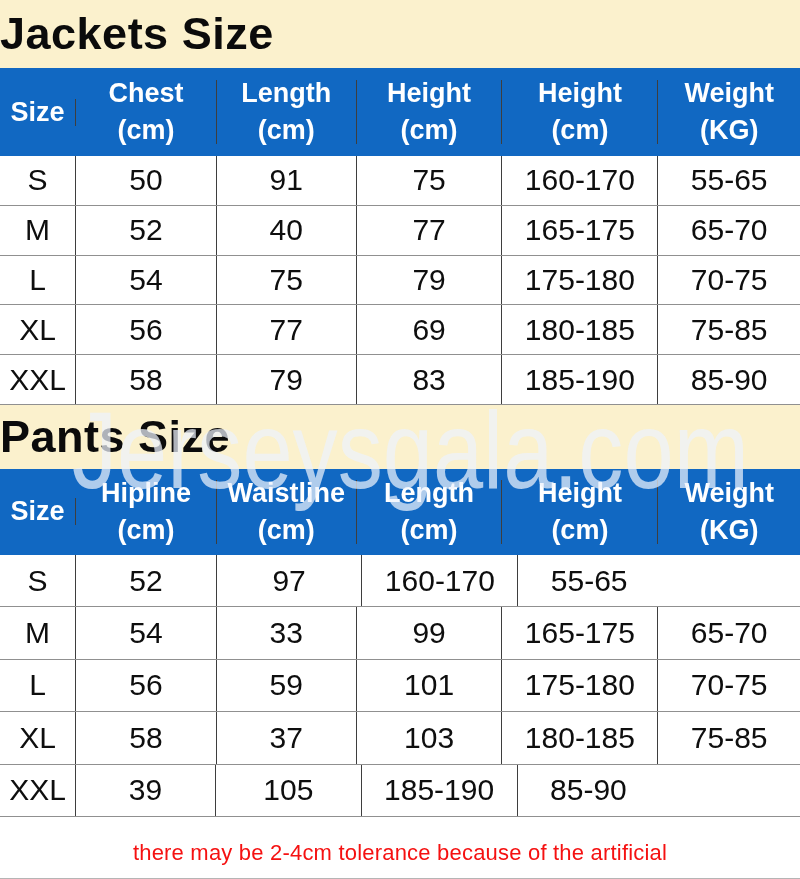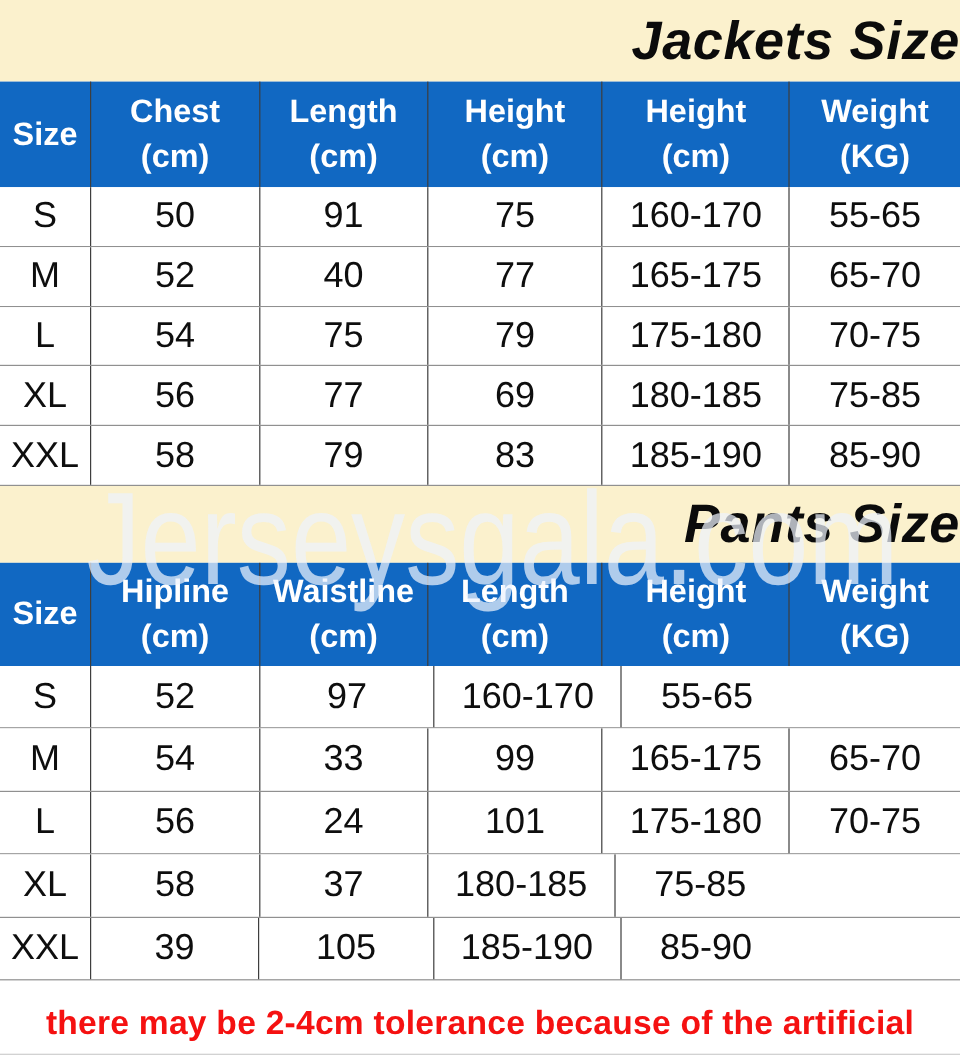--- a/index.html
+++ b/index.html
@@ -13,32 +13,32 @@
     position:relative;
     width:800px;height:879px;
     background:#ffffff;
     font-family:"Liberation Sans",sans-serif;
     overflow:hidden;
     box-sizing:border-box;
     border-bottom:1px solid #b5b5b5;
   }
   .banner{
     background:var(--cream);
-    display:flex;align-items:center;justify-content:flex-end;font-style:italic;
+    display:flex;align-items:center;justify-content:flex-start;
   }
   .banner-jackets{height:68px;}
   .banner-pants{height:64px;}
   .banner h1{
     margin:0;
     font-size:45px;font-weight:700;color:#0b0b0b;
     letter-spacing:0.5px;
   }
   .table{display:flex;flex-direction:column;}
   .trow{display:flex;width:100%;}
-  .thead{background:var(--blue);color:#ffffff;}
+  .thead{background:var(--blue);color:#ffffff;align-items:center;}
   .jackets .thead{height:88px;}
   .pants .thead{height:86px;}
   .jackets .tbody-row{height:48.8px;}
   .pants .tbody-row{height:51.4px;}
   .cell{
     box-sizing:border-box;
     display:flex;align-items:center;justify-content:center;
     text-align:center;
   }
   .cell:not(:last-child){border-right:1px solid #3e3e3e;}
@@ -52,21 +52,21 @@
   .c2{width:17.5%;}
   .c3{width:18.2%;}
   .c4{width:19.5%;}
   .c5{width:17.7%;}
   .note-bar{
     height:73px;background:#ffffff;
     display:flex;align-items:center;justify-content:center;
   }
   .note-bar p{
     margin:18px;color:var(--red);
-    font-size:28px;font-weight:700;letter-spacing:0.2px;
+    font-size:22px;font-weight:400;letter-spacing:0.2px;
   }
   .watermark{
     position:absolute;top:394px;left:0;width:100%;
     text-align:center;
     font-size:110px;font-weight:500;line-height:112px;
     color:var(--wm);
     transform:scaleX(0.82);
     transform-origin:center;
     white-space:nowrap;
     pointer-events:none;
@@ -191,29 +191,30 @@
         <div class="cell bcell c0 size-col">M</div>
         <div class="cell bcell c1">54</div>
         <div class="cell bcell c2">33</div>
         <div class="cell bcell c3">99</div>
         <div class="cell bcell c4">165-175</div>
         <div class="cell bcell c5">65-70</div>
       </div>
       <div class="trow tbody-row">
         <div class="cell bcell c0 size-col">L</div>
         <div class="cell bcell c1">56</div>
-        <div class="cell bcell c2">24</div>
+        <div class="cell bcell c2">59</div>
         <div class="cell bcell c3">101</div>
         <div class="cell bcell c4">175-180</div>
         <div class="cell bcell c5">70-75</div>
       </div>
       <div class="trow tbody-row">
         <div class="cell bcell c0 size-col">XL</div>
         <div class="cell bcell c1">58</div>
         <div class="cell bcell c2">37</div>
+        <div class="cell bcell c3">103</div>
         <div class="cell bcell c4">180-185</div>
         <div class="cell bcell c5">75-85</div>
       </div>
       <div class="trow tbody-row">
         <div class="cell bcell c0 size-col">XXL</div>
         <div class="cell bcell c2">39</div>
         <div class="cell bcell c3">105</div>
         <div class="cell bcell c4">185-190</div>
         <div class="cell bcell c5">85-90</div>
       </div>

